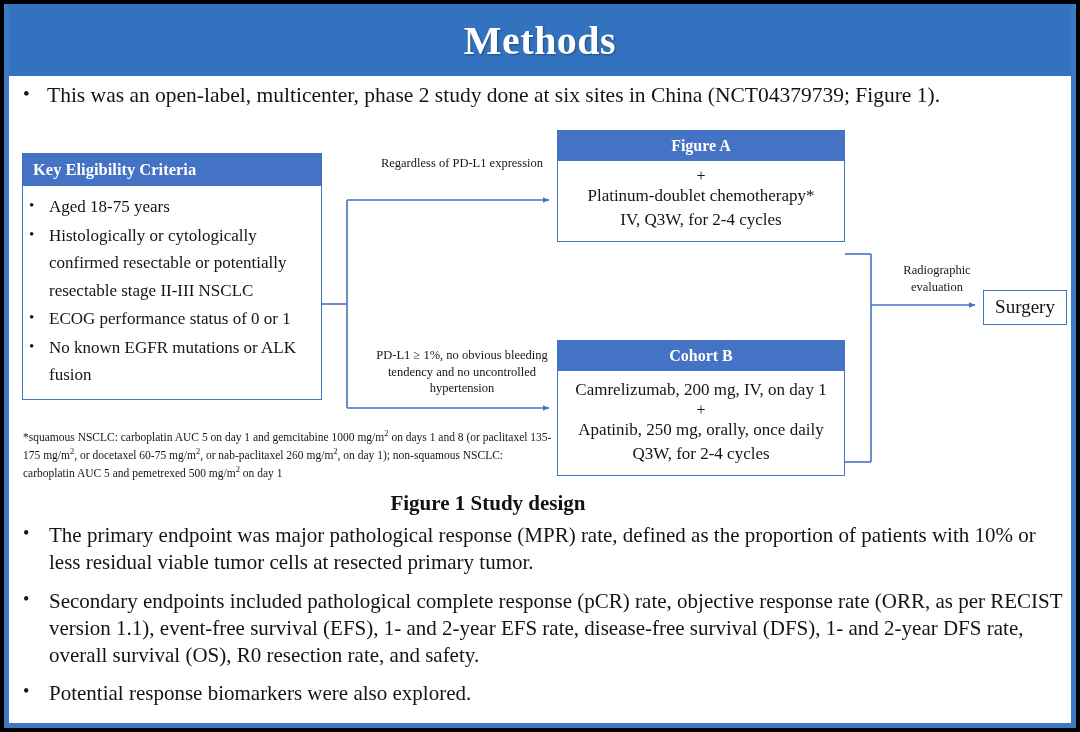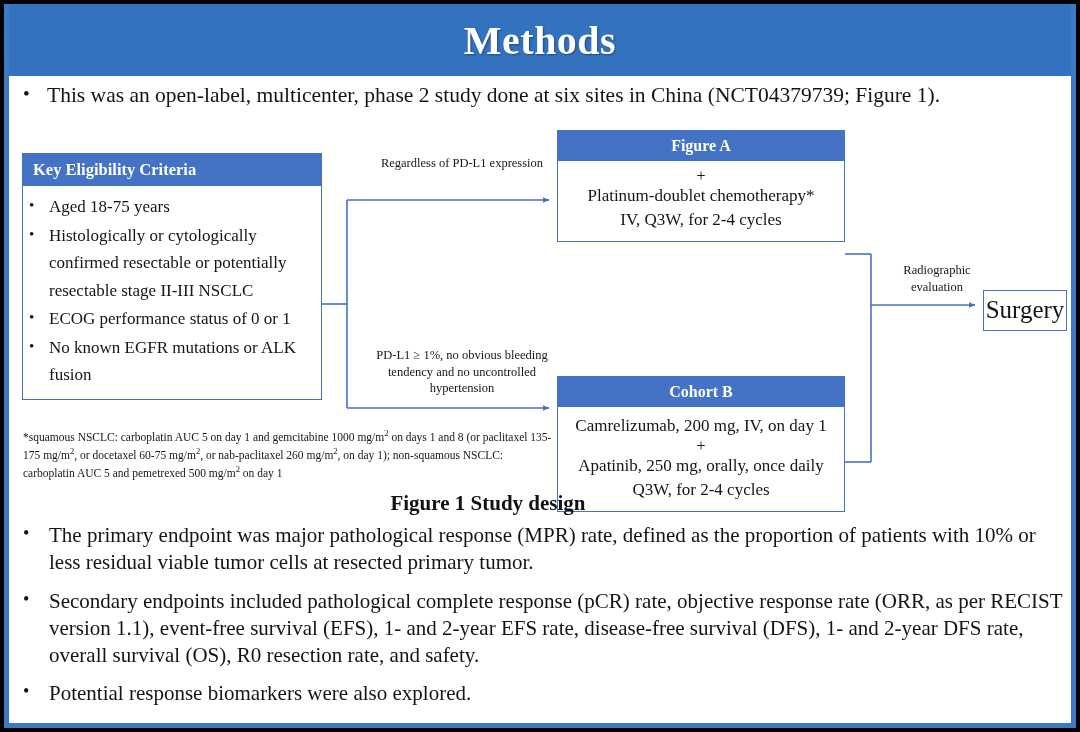--- a/index.html
+++ b/index.html
@@ -127,21 +127,21 @@
 
   
   .cohort-box {
     position: absolute;
     width: 288px;
     border: 1px solid #4472c4;
     box-sizing: border-box;
     background: #ffffff;
   }
   #cohort-a { left: 548px; top: 8px; }
-  #cohort-b { left: 548px; top: 218px; margin-top: 36px; }
+  #cohort-b { left: 548px; top: 218px; }
   .cohort-header {
     background: #4472c4;
     color: #ffffff;
     font-weight: bold;
     font-size: 16px;
     text-align: center;
     padding: 6px 0 6px 0;
   }
   .cohort-body {
     text-align: center;
@@ -155,21 +155,21 @@
   
   #surgery-box {
     position: absolute;
     left: 974px;
     top: 168px;
     width: 84px;
     border: 1px solid #4472c4;
     box-sizing: border-box;
     background: #ffffff;
     text-align: center;
-    font-size: 25px;
+    font-size: 19px;
     color: #141414;
     padding: 5px 0 6px 0;
   }
 
   
   .conn-label {
     position: absolute;
     text-align: center;
     font-size: 12.5px;
     color: #161616;

